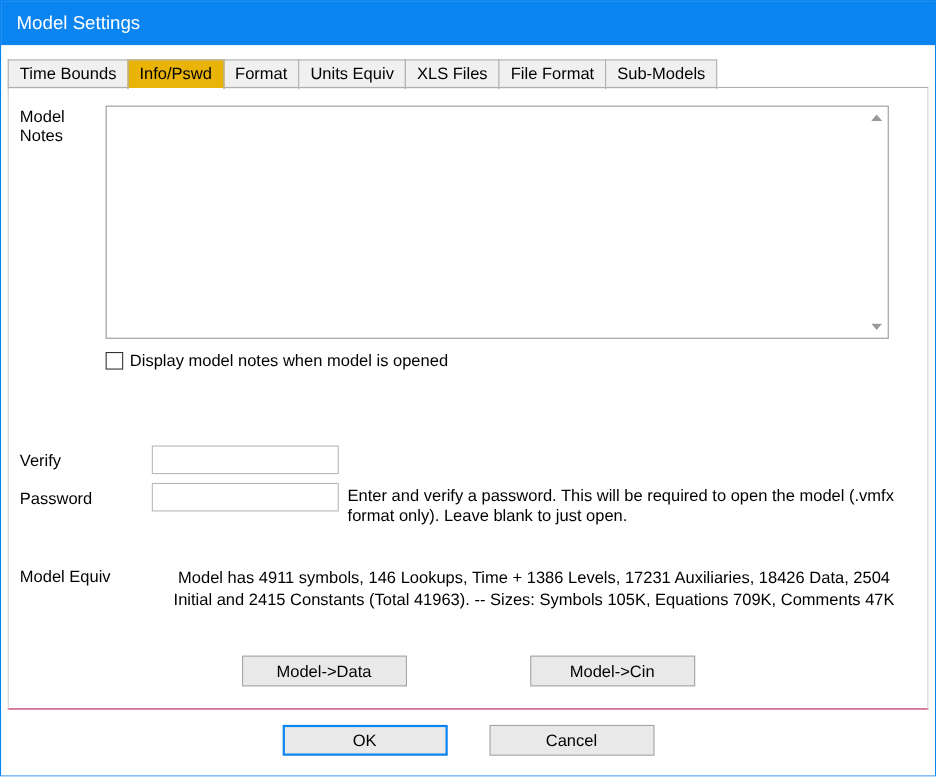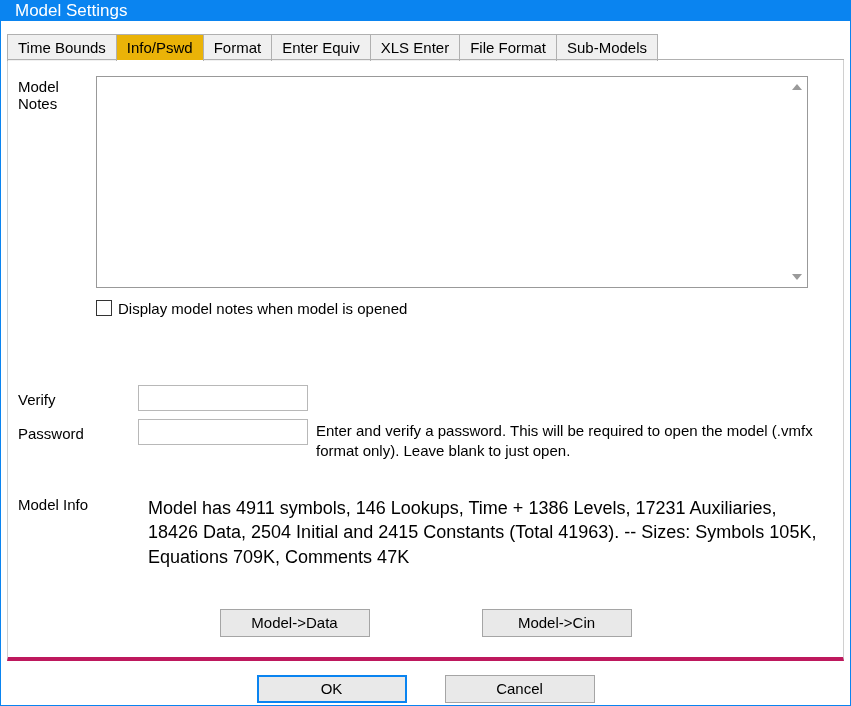--- a/index.html
+++ b/index.html
@@ -69,21 +69,21 @@
   .tab.active::after {
     content: "";
     position: absolute;
     left: 0; right: 0; bottom: -1px;
     height: 2px; background: #fff;
   }
   .tabpanel {
     flex: 1;
     border-left: 1px solid #d0d0d0;
     border-right: 1px solid #d0d0d0;
-    border-bottom: 4px solid #be185d;
+    border-bottom: 1px solid #be185d;
     margin: 0 6px 0 6px;
     padding: 16px 10px 20px 10px;
     display: flex; flex-direction: column;
   }
   .row { display: flex; align-items: flex-start; }
   .label-col {
     width: 78px;
     padding-top: 2px;
     font-size: 15px;
   }
@@ -143,21 +143,22 @@
   .pwd-help {
     margin-left: 8px;
     flex: 1;
     font-size: 15px;
     line-height: 1.3;
     padding-top: 2px;
   }
   .info-section { margin-top: 28px; }
   .info-text {
     flex: 1;
-    font-size: 18px;
+    text-align: center;
+    font-size: 15px;
     line-height: 1.35;
     padding: 0 10px;
   }
   .model-buttons {
     margin-top: 40px;
     display: flex;
     justify-content: center;
     gap: 112px;
   }
   .btn {
@@ -189,22 +190,22 @@
     <span>Model Settings</span>
   </div>
 
   <div class="client">
 
     <div class="tabs-wrap">
       <div class="tabstrip">
         <div class="tab">Time Bounds</div>
         <div class="tab active">Info/Pswd</div>
         <div class="tab">Format</div>
-        <div class="tab">Enter Equiv</div>
-        <div class="tab">XLS Enter</div>
+        <div class="tab">Units Equiv</div>
+        <div class="tab">XLS Files</div>
         <div class="tab">File Format</div>
         <div class="tab">Sub-Models</div>
         <div class="tab-underline"></div>
       </div>
     </div>
 
     <div class="tabpanel">
 
       <div class="row">
         <div class="label-col">
@@ -241,21 +242,21 @@
           <input class="text-input" type="password" value="" style="">
         </div>
         <div class="row">
           <div class="pwd-label-col">Password</div>
           <input class="text-input" type="password" value="" style="">
           <div class="pwd-help">Enter and verify a password.  This will be required to open the model (.vmfx format only).  Leave blank to just open.</div>
         </div>
       </div>
 
       <div class="row info-section">
-        <div class="pwd-label-col" style="padding-top:0">Model Info</div>
+        <div class="pwd-label-col" style="padding-top:0">Model Equiv</div>
         <div class="info-text">Model has 4911 symbols, 146 Lookups, Time + 1386 Levels, 17231 Auxiliaries, 18426 Data, 2504 Initial and 2415 Constants (Total 41963). -- Sizes: Symbols 105K, Equations 709K, Comments 47K</div>
       </div>
 
       <div class="model-buttons">
         <button class="btn">Model-&gt;Data</button>
         <button class="btn">Model-&gt;Cin</button>
       </div>
 
     </div>
 

